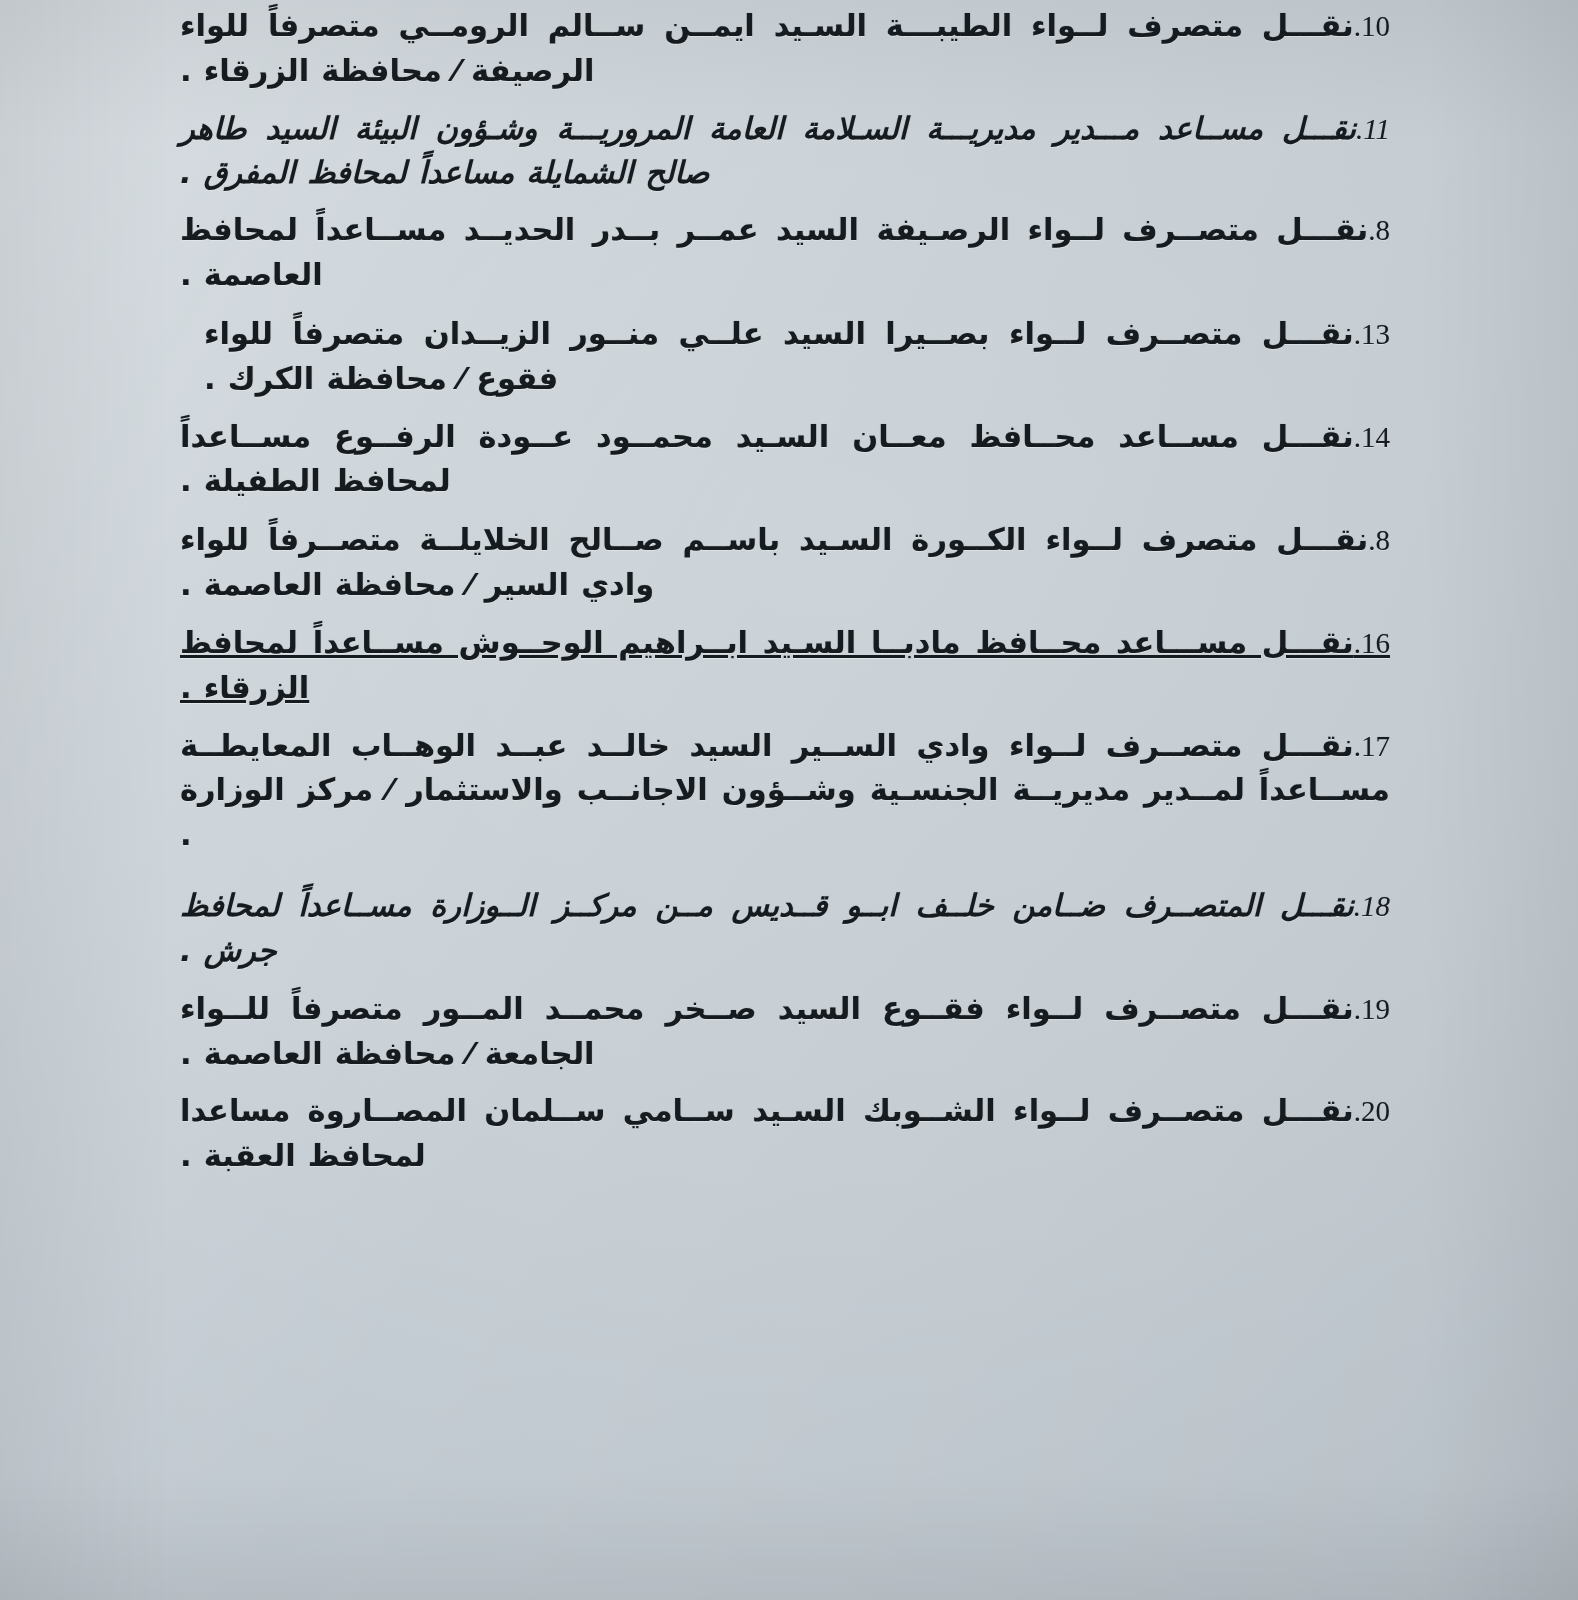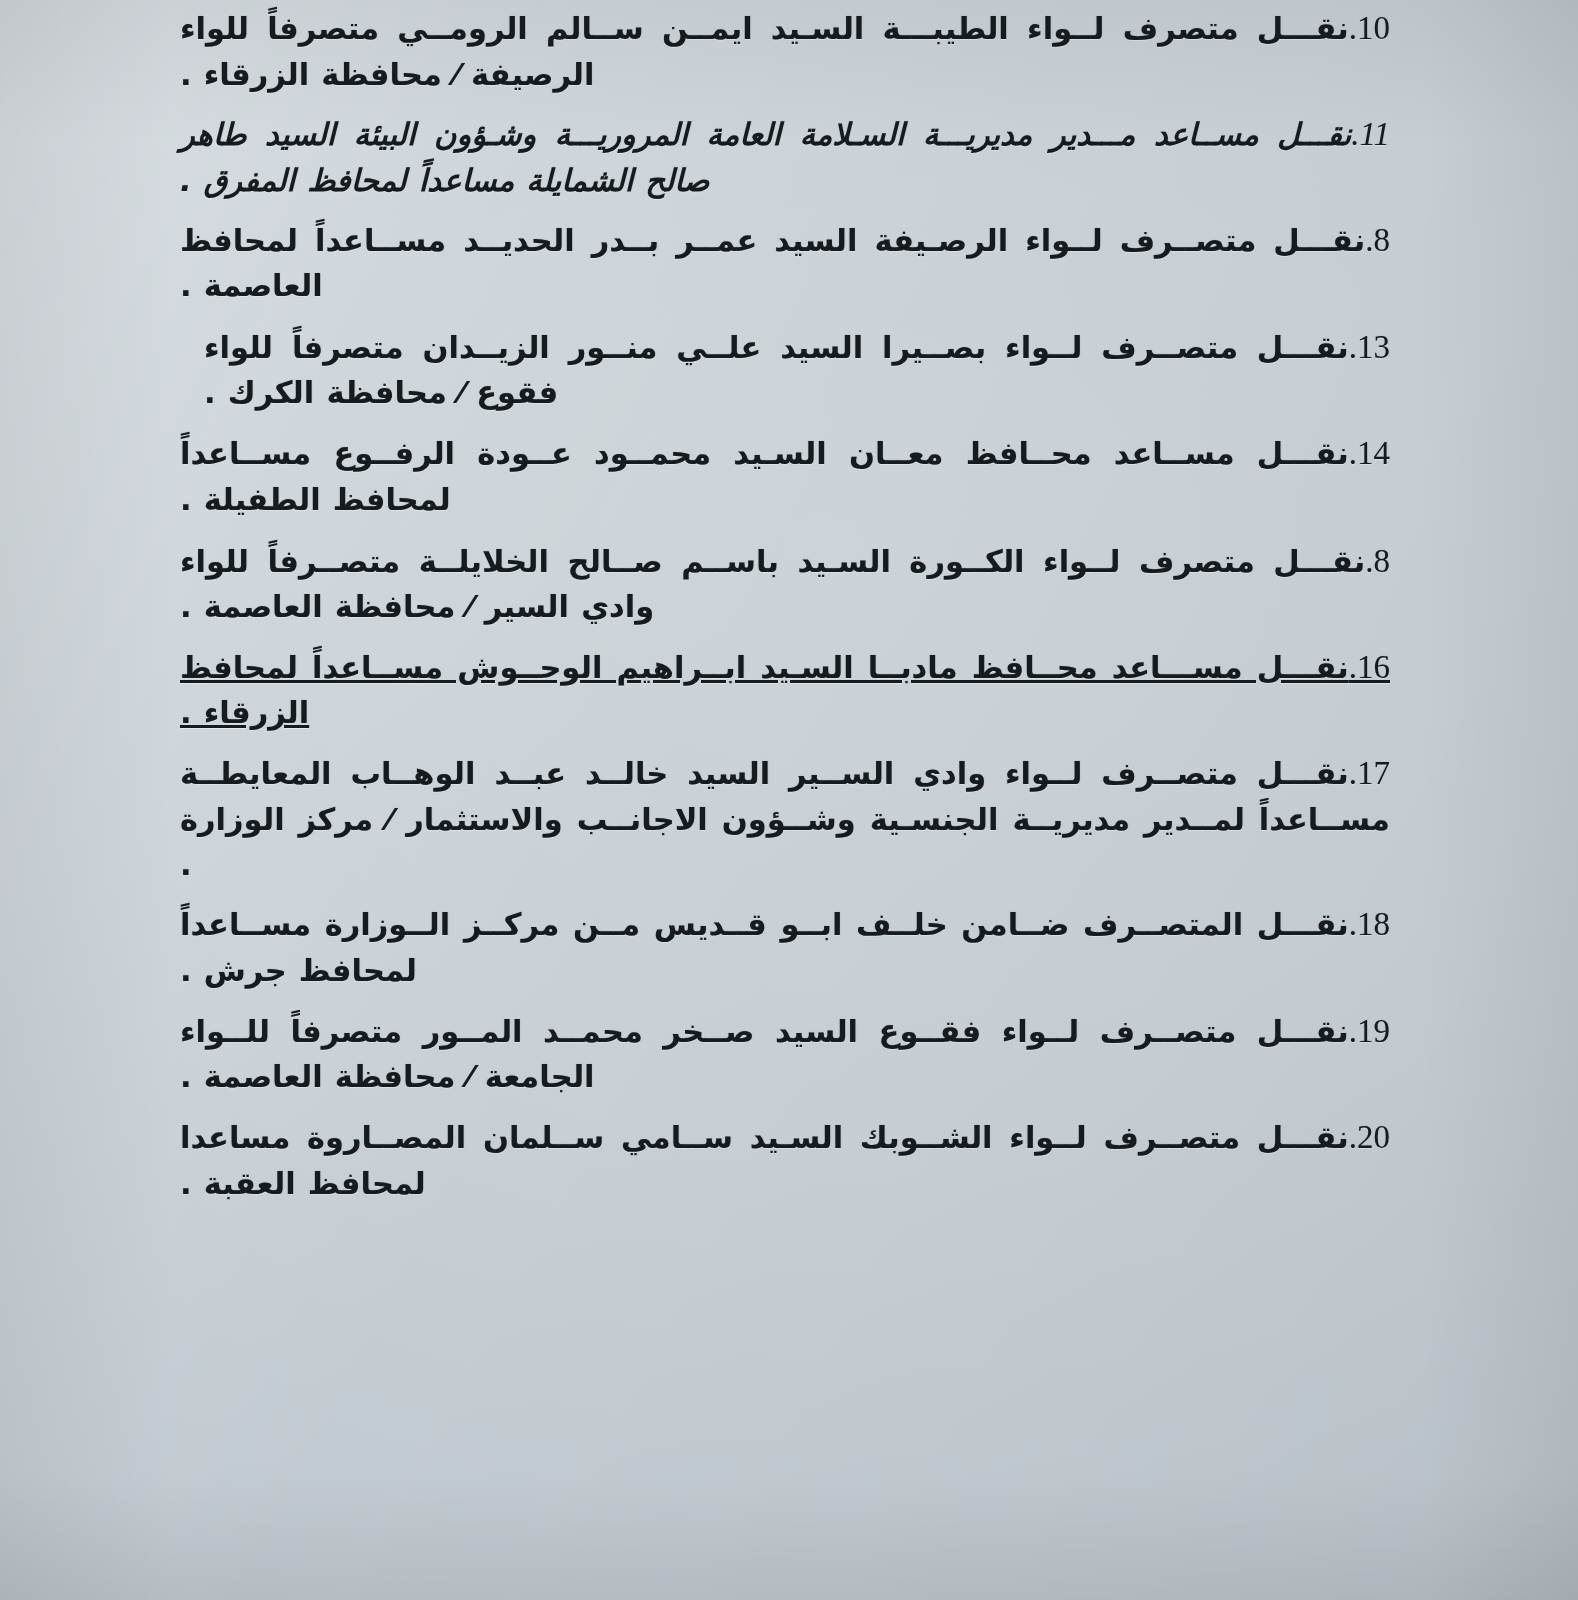--- a/index.html
+++ b/index.html
@@ -63,34 +63,34 @@
     text-align-last: left;       
     letter-spacing: 0.1px;
     word-spacing: 1.5px;
     text-shadow:
       0 1px 0.5px rgba(255,255,255,0.40),
       0 0 1.1px rgba(20,26,32,0.30);
   }
   .clause .num {
     font-family: "Liberation Serif", "DejaVu Serif", serif;
     font-weight: normal;
-    font-size: 33px;
+    font-size: 29px;
     letter-spacing: 0;
   }
 
   
   .c10 { margin-bottom: 13px; }
   .c11 { margin-bottom: 12px; font-style: italic; }
   .c12 { margin-bottom: 14px; }
   .c13 { margin-bottom: 13px; margin-left: 24px; }
   .c14 { margin-bottom: 14px; }
   .c15 { margin-bottom: 13px; }
   .c16 { margin-bottom: 13px; text-decoration: underline; }
-  .c17 { margin-bottom: 13px; }
-  .c18 { margin-bottom: 13px; }
+  .c17 { margin-bottom: 26px; }
+  .c18 { margin-bottom: 13px; font-style: italic; }
   .c19 { margin-bottom: 13px; }
   .c20 { margin-bottom: 0; }
 </style>
 </head>
 <body>
 
 <div class="page">
   <div class="doc-body">
 
     <p class="clause c10">

